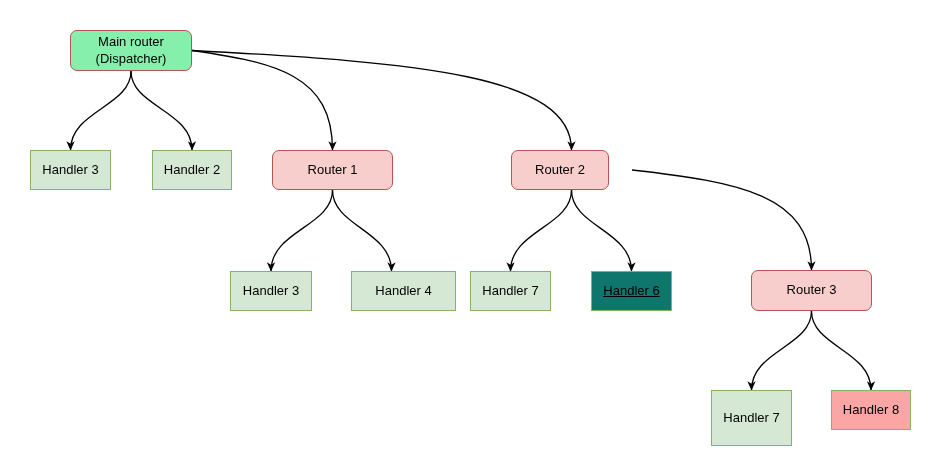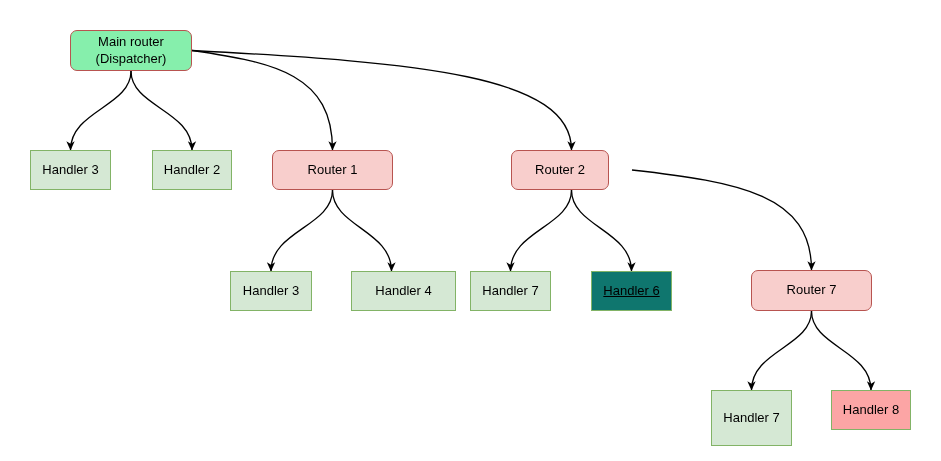--- a/index.html
+++ b/index.html
@@ -82,21 +82,21 @@
       <div class="node handler" style="left: 351px; top: 271px; width: 105px; height: 40px; background: rgb(213, 232, 212); border: 1.3px solid rgb(130, 179, 102);">
         <span class="node-label">Handler 4</span>
       </div>
       <div class="node handler" style="left: 470px; top: 271px; width: 81px; height: 40px; background: rgb(213, 232, 212); border: 1.3px solid rgb(130, 179, 102);">
         <span class="node-label">Handler 7</span>
       </div>
       <div class="node handler" style="left: 591px; top: 271px; width: 81px; height: 40px; background: #0f766e; border: 1.3px solid rgb(130, 179, 102); text-decoration: underline;">
         <span class="node-label">Handler 6</span>
       </div>
       <div class="node router" style="left: 751px; top: 270px; width: 121px; height: 41px; background: rgb(248, 206, 204); border: 1.3px solid rgb(184, 84, 80);">
-        <span class="node-label">Router 7</span>
+        <span class="node-label">Router 3</span>
       </div>
       <div class="node handler" style="left: 711px; top: 390px; width: 81px; height: 56px; background: rgb(213, 232, 212); border: 1.3px solid rgb(130, 179, 102);">
         <span class="node-label">Handler 7</span>
       </div>
       <div class="node handler" style="left: 831px; top: 390px; width: 80px; height: 40px; background: #fca5a5; border: 1.3px solid rgb(130, 179, 102);">
         <span class="node-label">Handler 8</span>
       </div>
     </div>
 </div>
 

